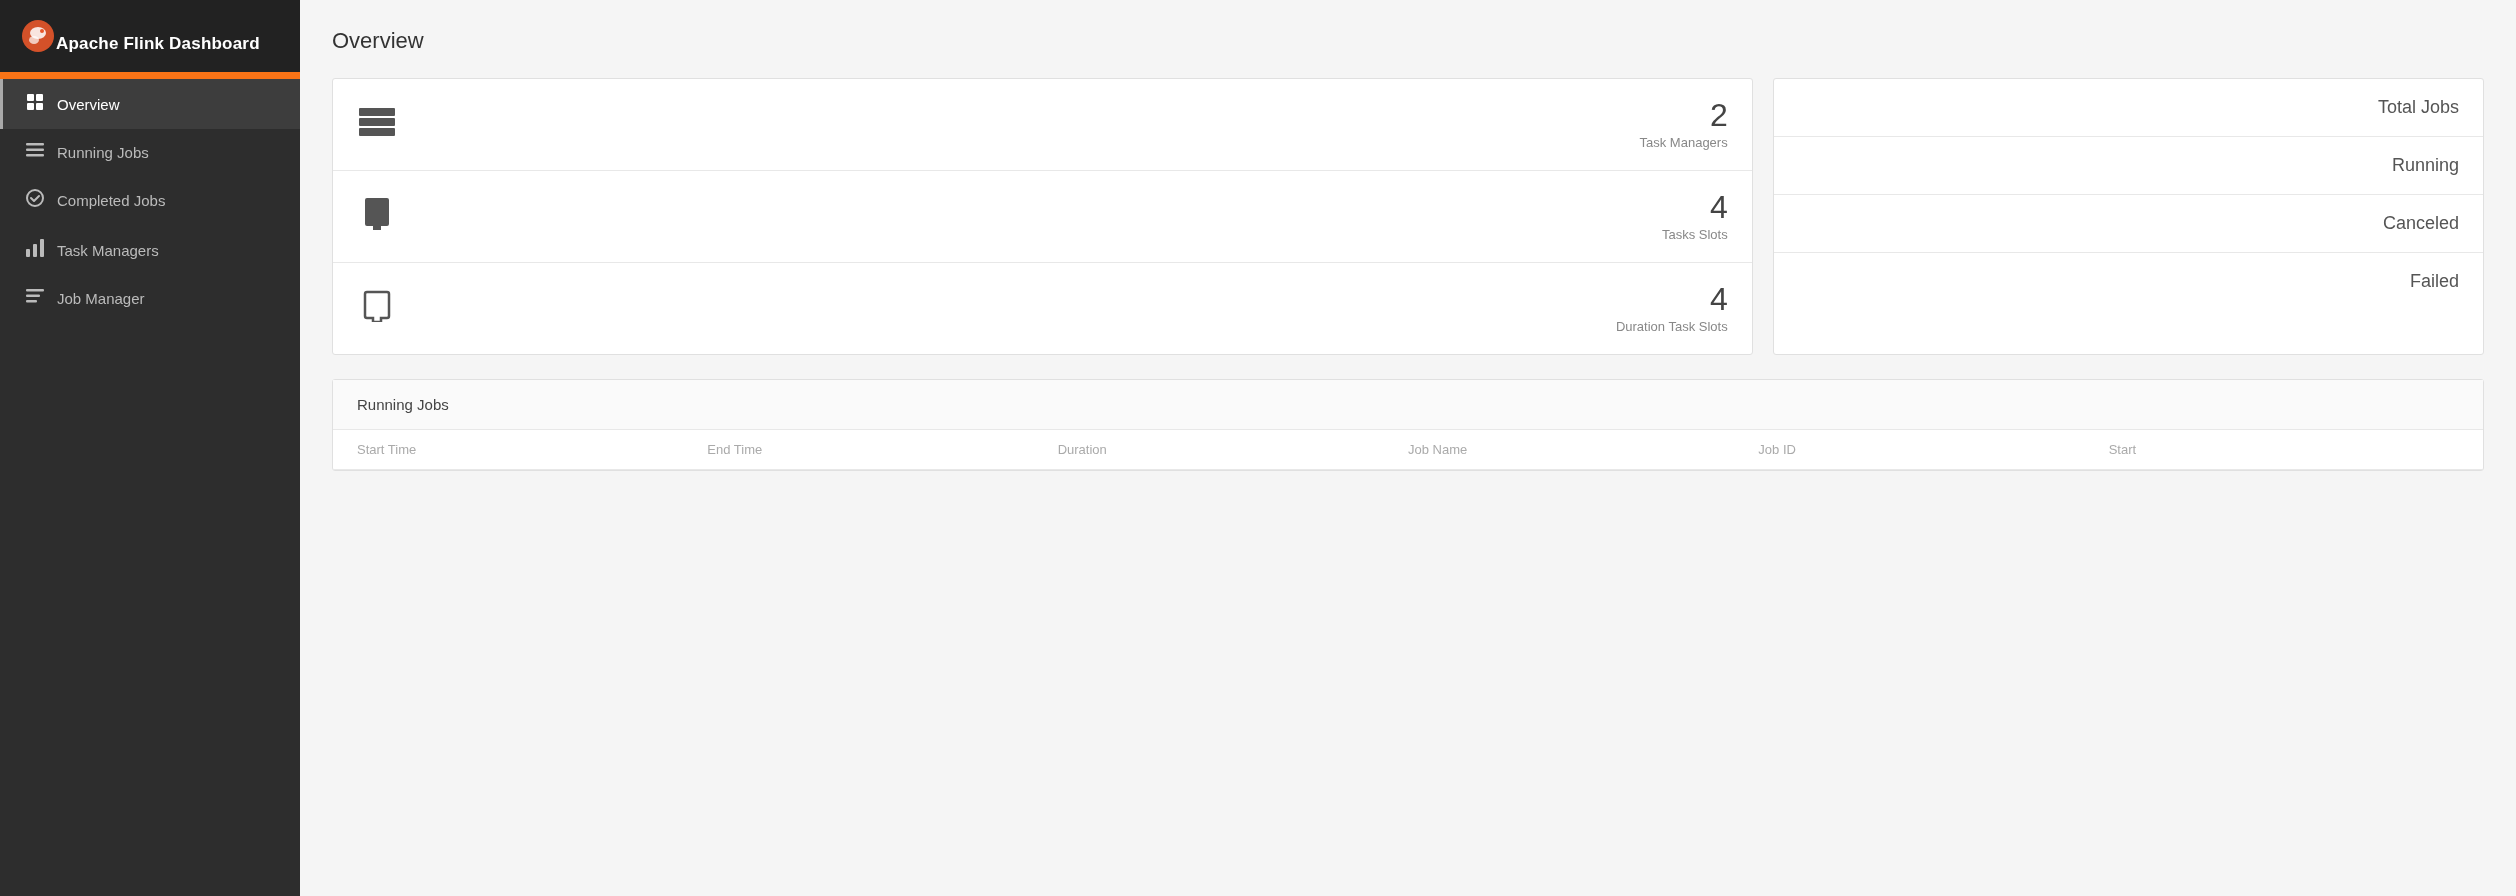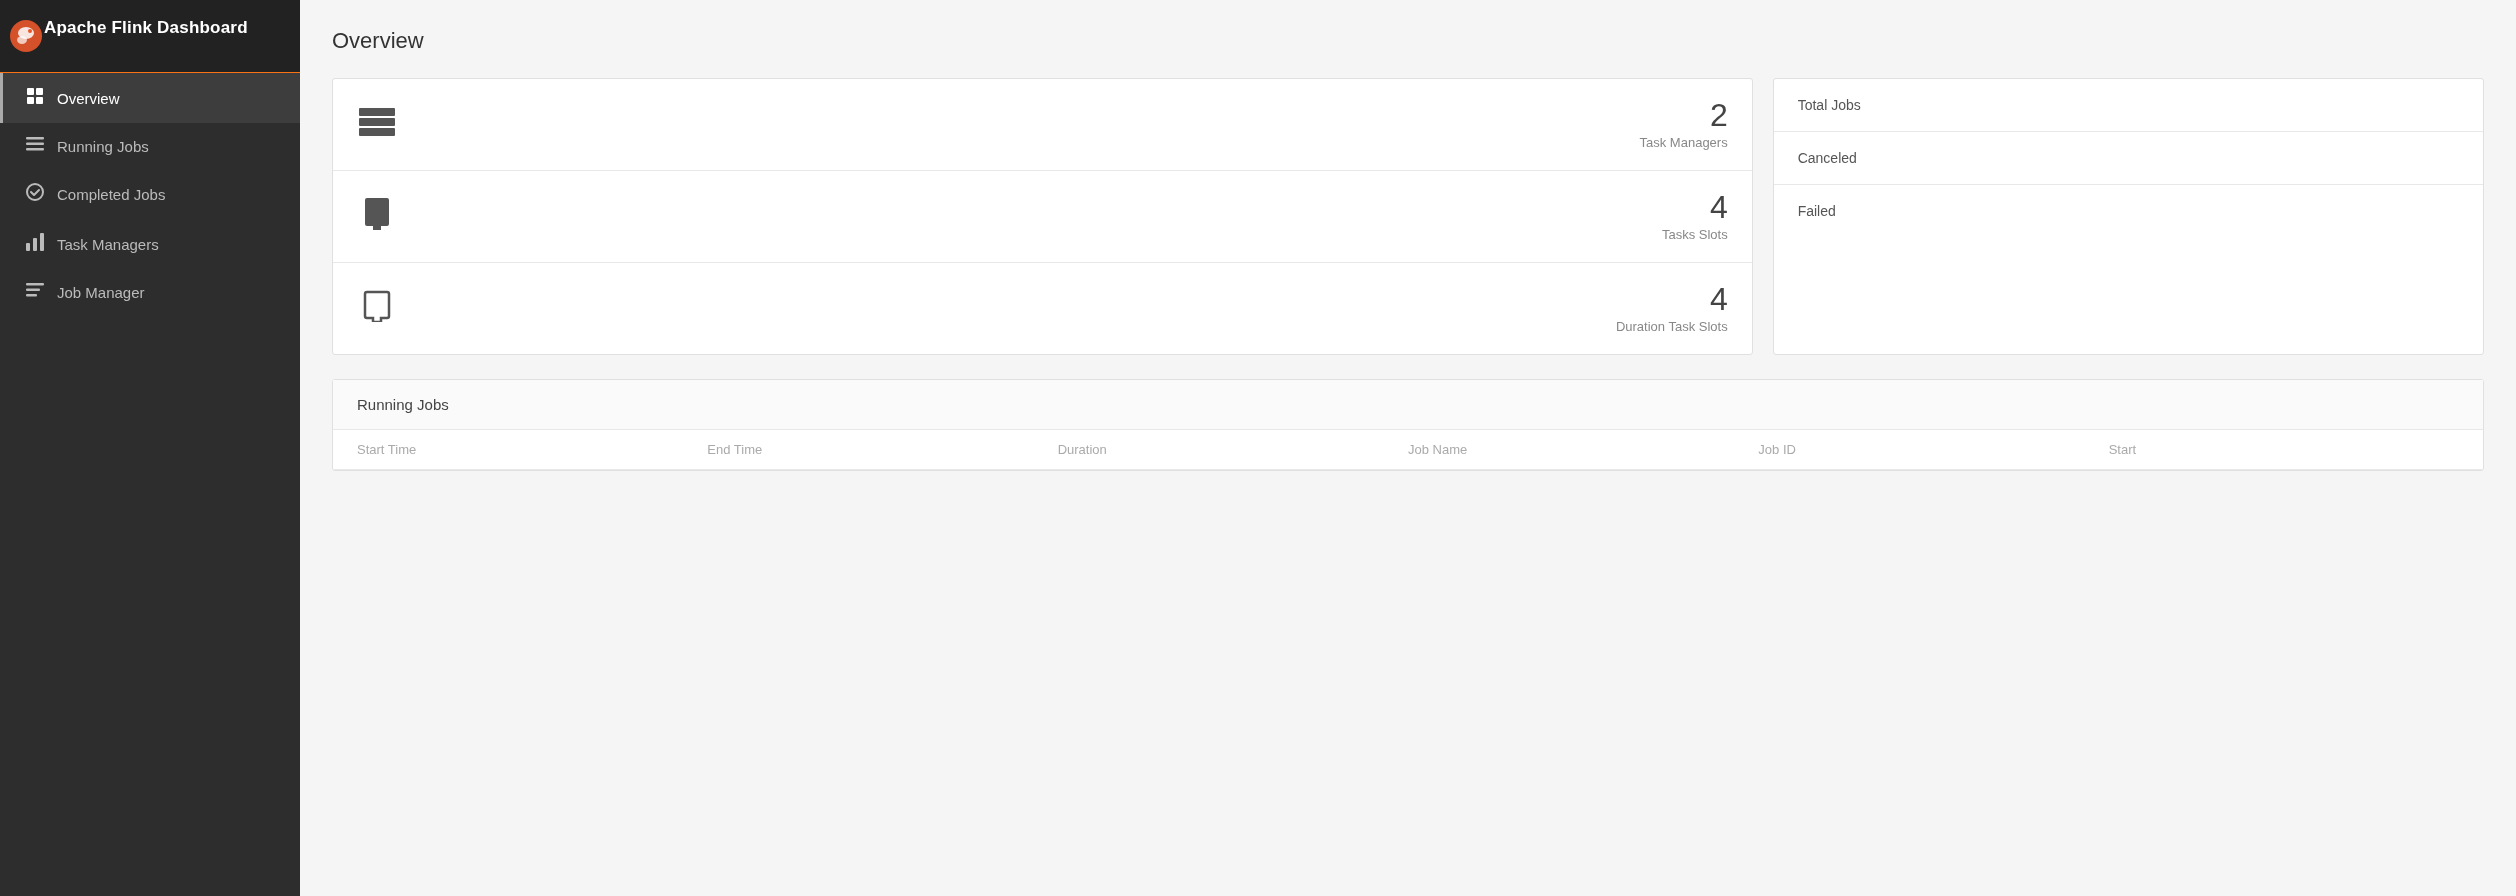--- a/index.html
+++ b/index.html
@@ -10,24 +10,24 @@
       width: 300px;
       min-width: 300px;
       background: #2d2d2d;
       color: #ccc;
       display: flex;
       flex-direction: column;
       height: 100vh;
     }
     #sidebar-header {
       display: flex;
-      align-items: flex-start;
-      padding: 18px 8px;
+      align-items: flex-end;
+      padding: 18px 20px;
       background: #222;
-      border-bottom: 1px solid #f97316;
+      border-bottom: 7px solid #f97316;
     }
     #sidebar-title {
       color: #fff;
       font-size: 17px;
       font-weight: 600;
       letter-spacing: 0.2px;
     }
     .nav-item {
       display: flex;
       align-items: center;
@@ -113,24 +113,24 @@
     .stat-label {
       font-size: 13px;
       color: #888;
       margin-top: 4px;
     }
 
     
     .right-stat-row {
       display: flex;
       align-items: center;
-      justify-content: flex-start;
+      justify-content: flex-end;
       padding: 18px 24px;
       border-bottom: 1px solid #e8e8e8;
-      font-size: 14px;
+      font-size: 18px;
       color: #555;
     }
     .right-stat-row:last-child { border-bottom: none; }
     .right-stat-value {
       color: #555;
       font-weight: 400;
     }
 
     
     .section-card {
@@ -282,20 +282,24 @@
           <div class="stat-label">Duration Task Slots</div>
         </div>
       </div>
 
     </div>
 
     <div class="stats-card stats-right">
 
       <div class="right-stat-row">
         <span>Total Jobs</span>
+        <span class="right-stat-value"></span>
+      </div>
+      <div class="right-stat-row">
+        <span>Running</span>
         <span class="right-stat-value"></span>
       </div>
       <div class="right-stat-row">
         <span>Canceled</span>
         <span class="right-stat-value"></span>
       </div>
       <div class="right-stat-row">
         <span>Failed</span>
         <span class="right-stat-value"></span>
       </div>

